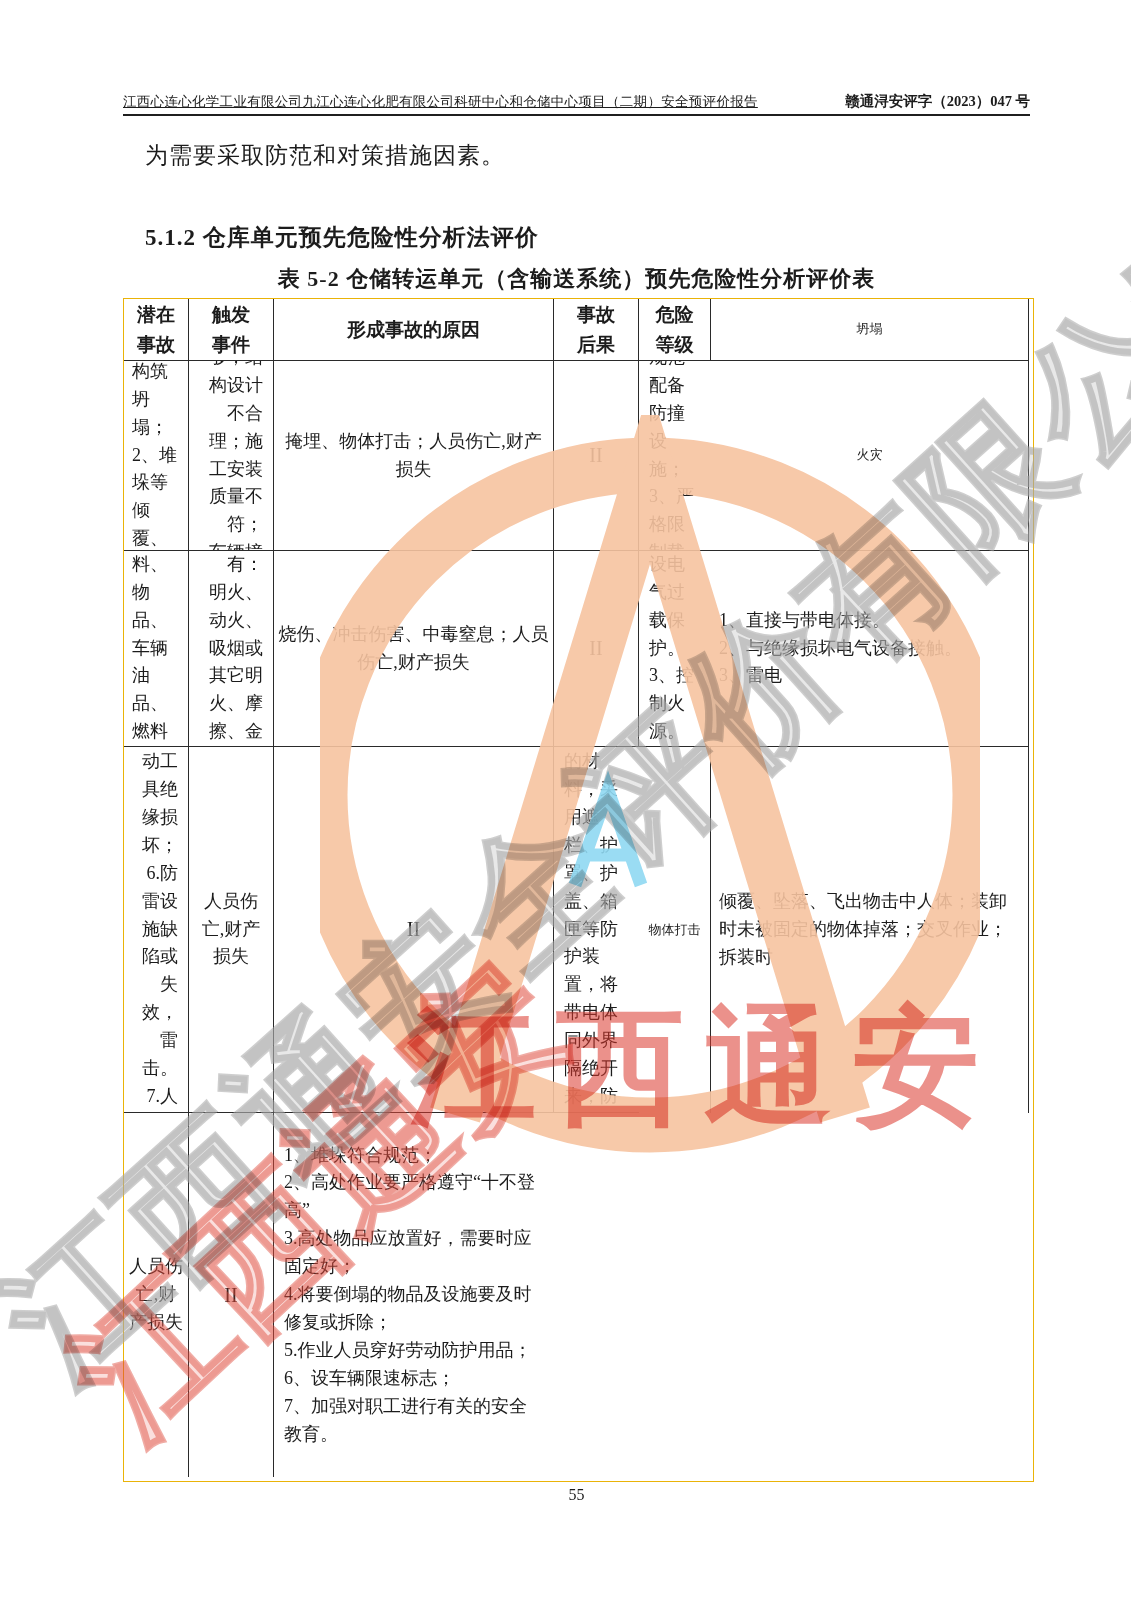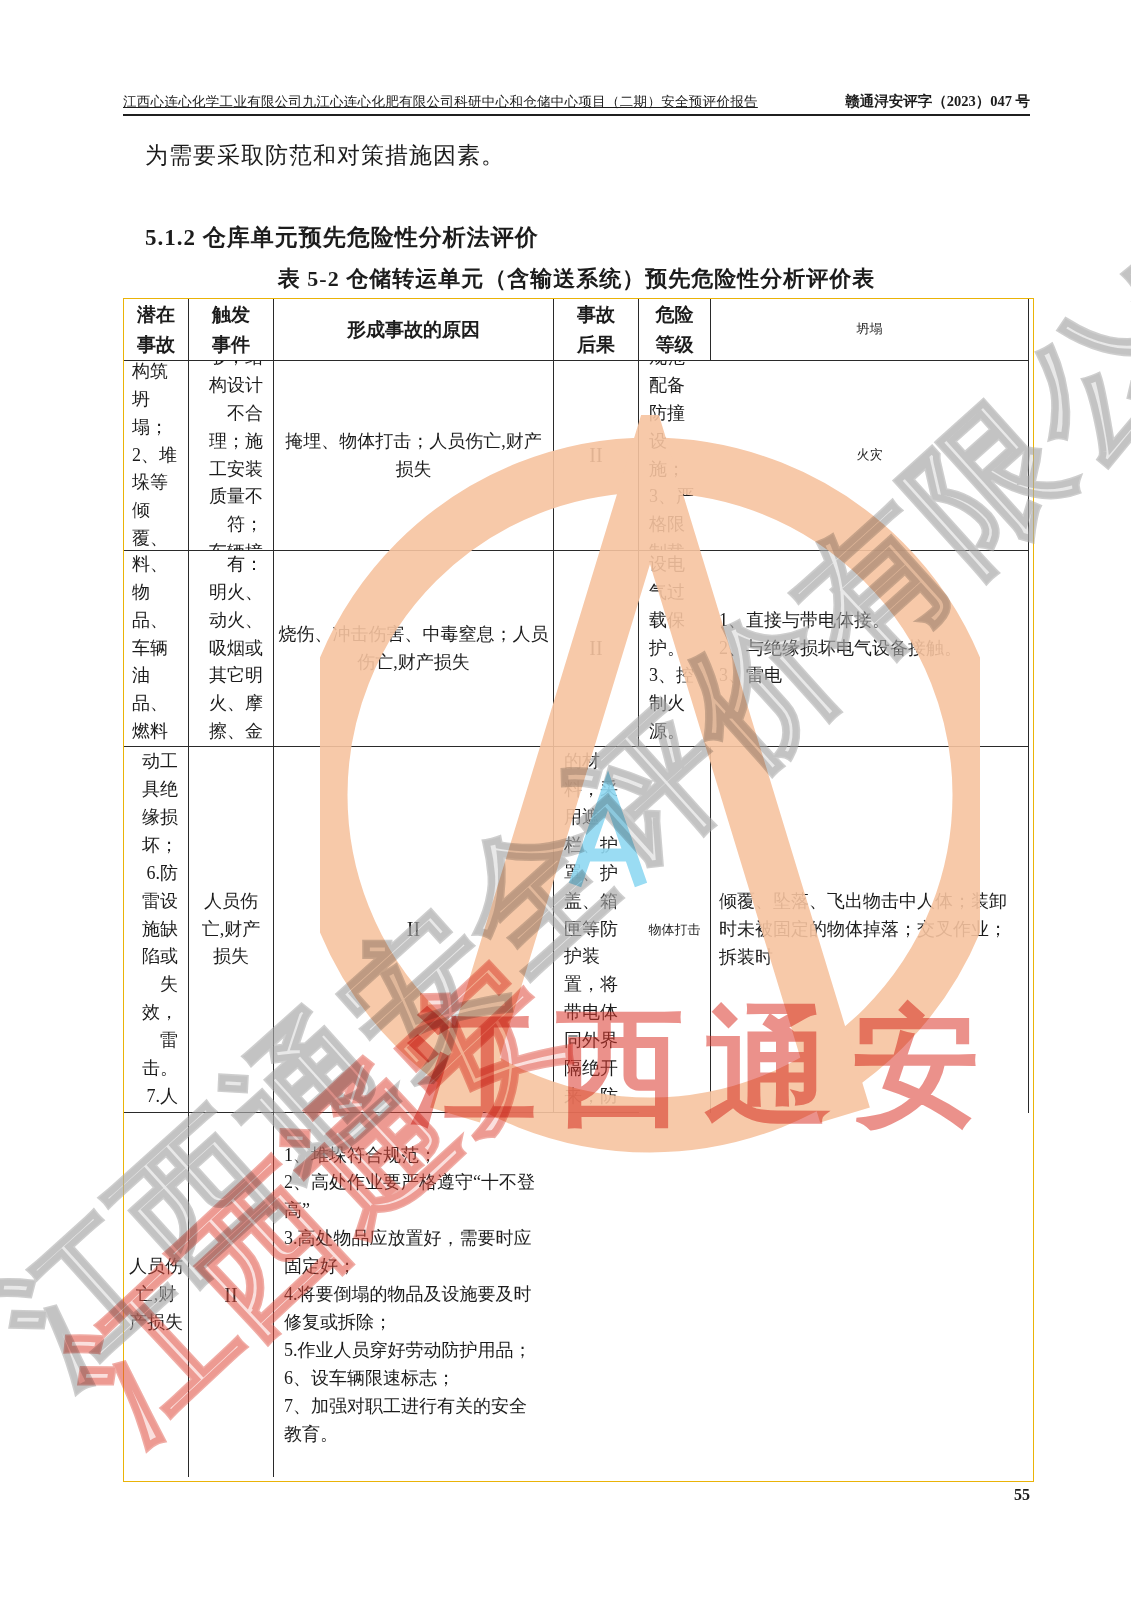--- a/index.html
+++ b/index.html
@@ -20,21 +20,21 @@
   .cell.last-col{border-right:none;}
   .cell.last-row{border-bottom:none;}
   .hd{justify-content:center;text-align:center;font-size:19px;font-weight:bold;}
   .c-hazard{justify-content:center;text-align:center;font-size:13px;padding:2px;}
   .c-trigger{padding:4px 8px;text-align:left;}
   .c-causes{padding:4px 10px;text-align:right;}
   .c-conseq{justify-content:center;text-align:center;padding:2px 4px;}
   .c-level{justify-content:center;text-align:center;font-size:20px;}
   .c-measures{padding:4px 10px;text-align:left;}
 
-  .page-num{position:absolute;left:123px;top:1486px;width:907px;text-align:right;font-size:16px;font-weight:bold;}
+  .page-num{position:absolute;left:123px;top:1486px;width:907px;text-align:center;font-size:16px;}
 
   .wm-layer{position:absolute;inset:0;z-index:2;pointer-events:none;}
   .wm{position:absolute;mix-blend-mode:multiply;}
   .wm-gray-diag{left:-180px;top:700px;width:1640px;text-align:center;font-size:148px;font-weight:bold;letter-spacing:4px;transform:rotate(-42deg);color:rgba(172,172,172,0.28);-webkit-text-stroke:3px rgba(165,165,165,0.55);white-space:nowrap;font-family:"Liberation Sans","DejaVu Sans",sans-serif;}
   .wm-red-banner{left:408px;top:982px;font-size:128px;font-weight:bold;letter-spacing:20px;color:rgba(218,55,43,0.55);white-space:nowrap;font-family:"Liberation Sans","DejaVu Sans",sans-serif;}
   .wm-red-diag{left:20px;top:1100px;font-size:150px;font-weight:bold;transform:rotate(-43deg);color:rgba(228,80,64,0.18);-webkit-text-stroke:3px rgba(222,72,56,0.45);white-space:nowrap;font-family:"Liberation Sans","DejaVu Sans",sans-serif;}
   .wm-logo{left:320px;top:415px;opacity:.9;}
 </style>
 </head>
 <body>

